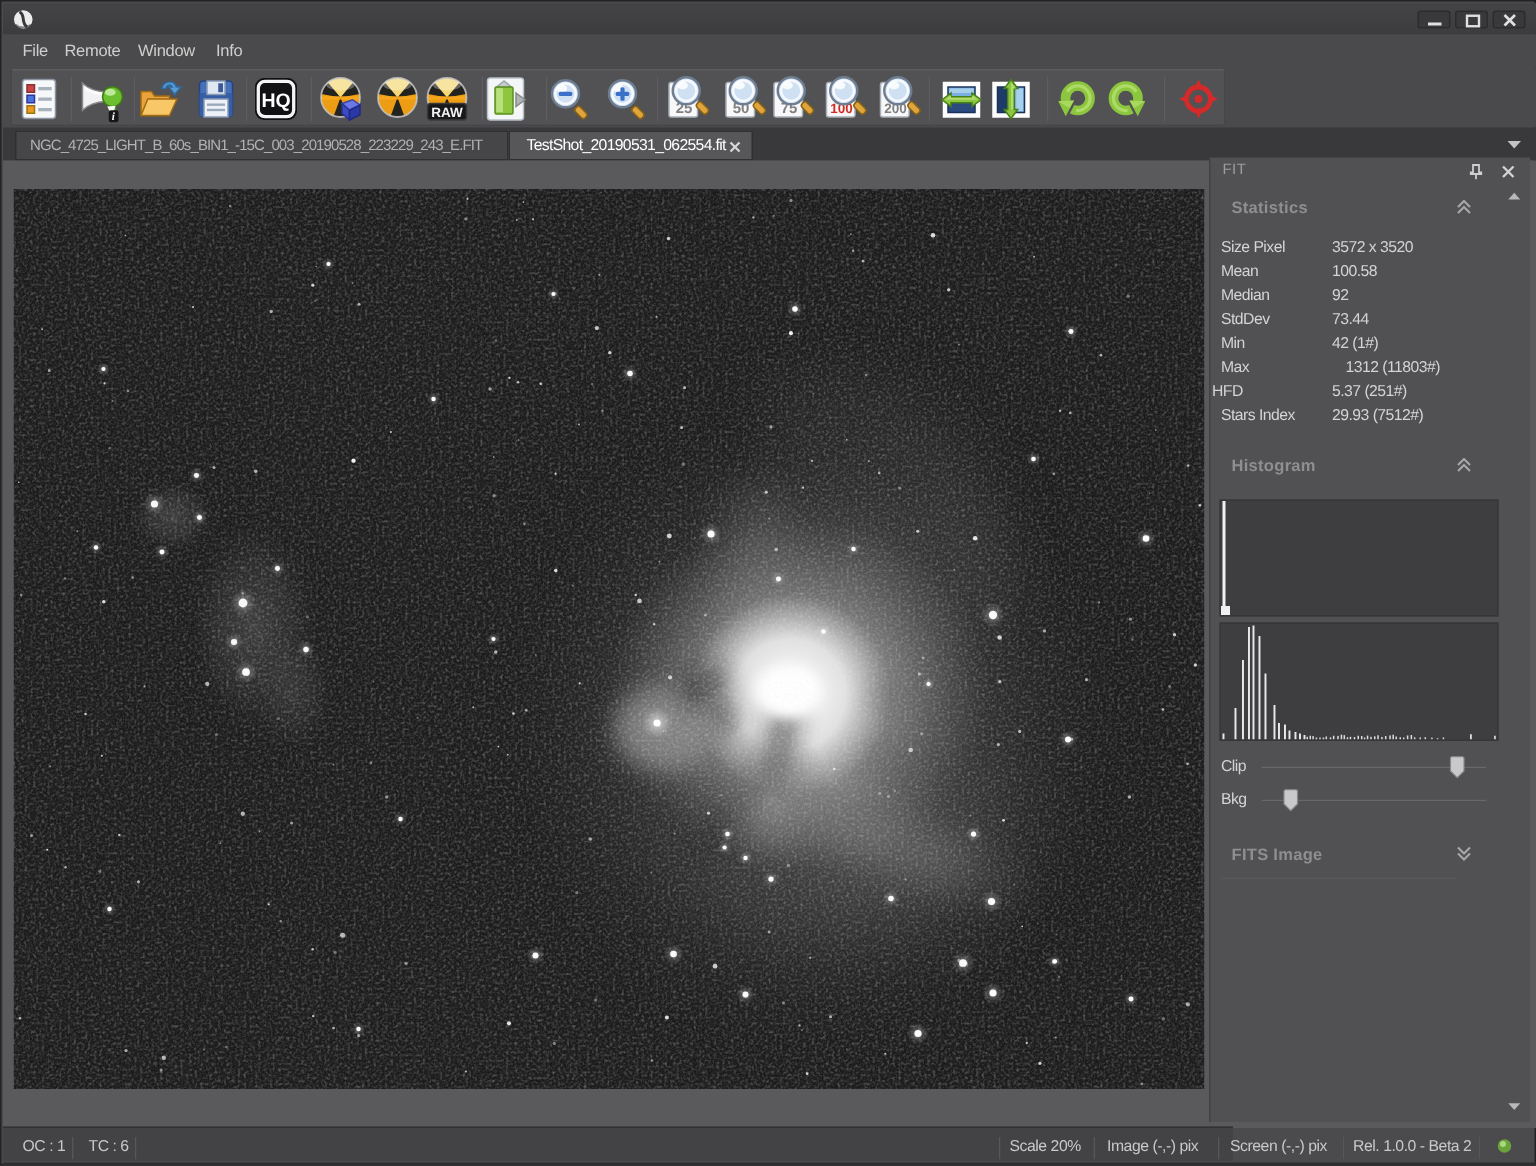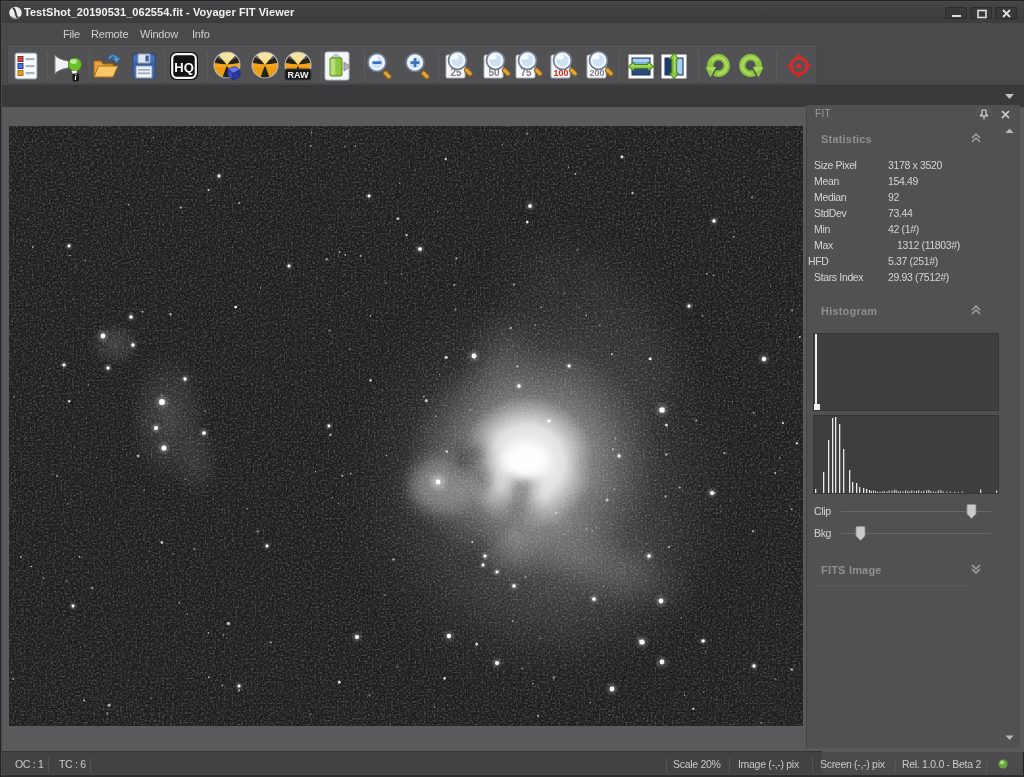--- a/index.html
+++ b/index.html
@@ -11,21 +11,21 @@
   
   #title { position:absolute; left:1px; top:1px; width:1022px; height:21px;
     background:linear-gradient(#444446,#3c3c3e); }
   #title .txt { position:absolute; left:22px; top:4px; font-size:11px; font-weight:bold;
     color:#f2f2f2; letter-spacing:0.05px; white-space:nowrap; }
   .wbtn { position:absolute; top:5px; height:12px; width:22px; background:#39393b;
     border:1px solid #2c2c2e; border-radius:2px; }
   .wbtn svg { position:absolute; left:0; top:0; }
   
   #menu { position:absolute; left:1px; top:22px; width:1022px; height:22px; background:#4a4a4c; }
-  #menu span { position:absolute; top:5px; font-size:11px; letter-spacing:-0.2px; color:#cfcfcf;margin-left:48px; }
+  #menu span { position:absolute; top:5px; font-size:11px; letter-spacing:-0.2px; color:#cfcfcf; }
   
   #tool { position:absolute; left:1px; top:44px; width:1022px; height:40px; background:#4a4a4c; }
   #toolpanel { position:absolute; left:5px; top:1px; width:810px; height:38px;
     background:#525254; border:1px solid #46464a; border-top-color:#5d5d60; border-radius:2px; }
   .ticon { position:absolute; top:3px; width:32px; height:32px; }
   .tsep { position:absolute; top:4px; width:1px; height:30px; background:#424244;
     border-right:1px solid #5e5e60; }
   
   #tabs { position:absolute; left:1px; top:84px; width:1022px; height:22px; background:#39393b; }
   .tab { position:absolute; top:2px; height:20px; font-size:10.5px; line-height:19px;
@@ -53,21 +53,20 @@
 </head>
 <body>
 <div id="win">
 
   <div id="title">
     <svg class="abs" style="left:7px;top:4px" width="13" height="14" viewBox="0 0 13 14">
       <circle cx="6.5" cy="7" r="6.2" fill="#ececec"></circle>
       <path d="M4 1.8 C8.5 4.5 4.5 9 9.2 12" stroke="#3a3a3c" stroke-width="2" fill="none"></path>
       <path d="M1.5 10.5 C4 13 9 13 11.5 10.5" stroke="#3a3a3c" stroke-width="1.4" fill="none" opacity="0.6"></path>
     </svg>
-    <div class="txt">TestShot_20190531_062554.fit - Voyager FIT Viewer</div>
     <div class="wbtn" style="left:943px">
       <svg width="22" height="12">
           <rect x="6" y="7" width="9" height="2" fill="#e0e0e0"></rect>
         </svg>
       </div>
     <div class="wbtn" style="left:968px">
       <svg width="22" height="12">
           <rect x="7" y="2.5" width="8" height="7" fill="none" stroke="#e0e0e0" stroke-width="1.6"></rect>
         </svg>
       </div>
@@ -281,20 +280,26 @@
           <path d="M16 3 L12.8 9.5 L19.2 9.5 Z" fill="#d42a2a"></path>
           <path d="M16 29 L12.8 22.5 L19.2 22.5 Z" fill="#d42a2a"></path>
           <path d="M3 16 L9.5 12.8 L9.5 19.2 Z" fill="#d42a2a"></path>
           <path d="M29 16 L22.5 12.8 L22.5 19.2 Z" fill="#d42a2a"></path>
           <circle cx="16" cy="16" r="2.6" fill="#d42a2a"></circle>
         </svg>
     </div>
   </div>
 
   <div id="tabs">
+    <div class="tab" style="left:8px; width:329px; background:#464648; color:#b2b2b4;
+         border:1px solid #303032; padding-left:9px; font-size:10px; letter-spacing:-0.6px; color:#b2b2b4;">NGC_4725_LIGHT_B_60s_BIN1_-15C_003_20190528_223229_243_E.FIT</div>
+    <div class="tab" style="left:337px; width:163px; background:#57575a; color:#ffffff;
+         border:1px solid #303032; padding-left:11px; letter-spacing:-0.45px;">TestShot_20190531_062554.fit<svg style="position:absolute;right:7px;top:6px" width="8" height="8">
+          <path d="M1 1 L7 7 M7 1 L1 7" stroke="#d8d8d8" stroke-width="1.5"></path>
+        </svg></div>
     <svg class="abs" style="left:1002px;top:8px" width="11" height="7">
         <path d="M1 1 L5.5 6 L10 1 Z" fill="#c2c2c4"></path>
       </svg>
   </div>
 
   <div id="content">
     <div id="imgbox">
 <svg width="794" height="600" viewBox="0 0 794 600">
   <defs>
     <filter id="grain" x="0" y="0" width="100%" height="100%">
@@ -703,23 +708,23 @@
       <svg class="abs" style="left:198px;top:23px" width="9" height="6">
           <path d="M0.5 5 L4.5 0.5 L8.5 5 Z" fill="#b8b8ba"></path>
         </svg>
 
       <div class="abs hdr" style="left:14px;top:28px;">Statistics</div>
       <svg class="abs" style="left:164px;top:28px" width="10" height="10">
         <path d="M1 5 L5 1 L9 5 M1 9 L5 5 L9 9" stroke="#a8a8aa" stroke-width="1.4" fill="none"></path>
         </svg>
 
       <div class="srow" style="left:7px;top:54px">Size Pixel</div>
-        <div class="srow" style="left:81px;top:54px">3178 x 3520</div>
+        <div class="srow" style="left:81px;top:54px">3572 x 3520</div>
       <div class="srow" style="left:7px;top:70px">Mean</div>
-        <div class="srow" style="left:81px;top:70px">154.49</div>
+        <div class="srow" style="left:81px;top:70px">100.58</div>
       <div class="srow" style="left:7px;top:86px">Median</div>
         <div class="srow" style="left:81px;top:86px">92</div>
       <div class="srow" style="left:7px;top:102px">StdDev</div>
         <div class="srow" style="left:81px;top:102px">73.44</div>
       <div class="srow" style="left:7px;top:118px">Min</div>
         <div class="srow" style="left:81px;top:118px">42 (1#)</div>
       <div class="srow" style="left:7px;top:134px">Max</div>
         <div class="srow" style="left:90px;top:134px">1312 (11803#)</div>
       <div class="srow" style="left:1px;top:150px">HFD</div>
         <div class="srow" style="left:81px;top:150px">5.37 (251#)</div>

